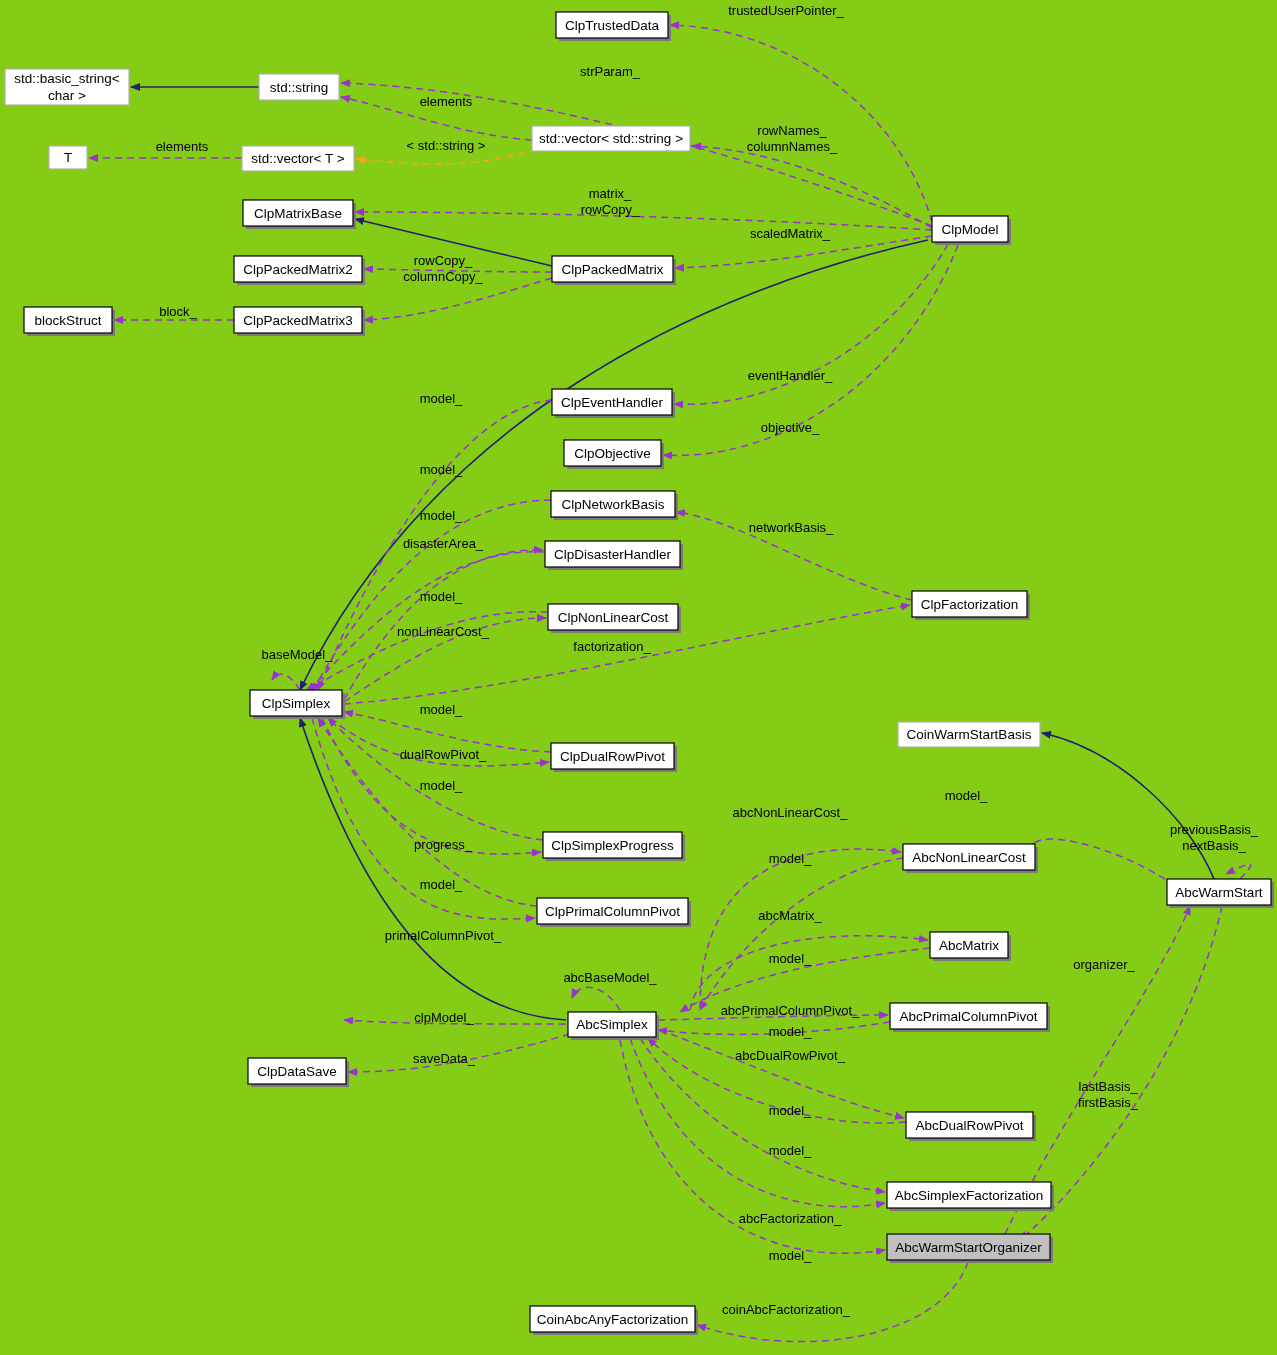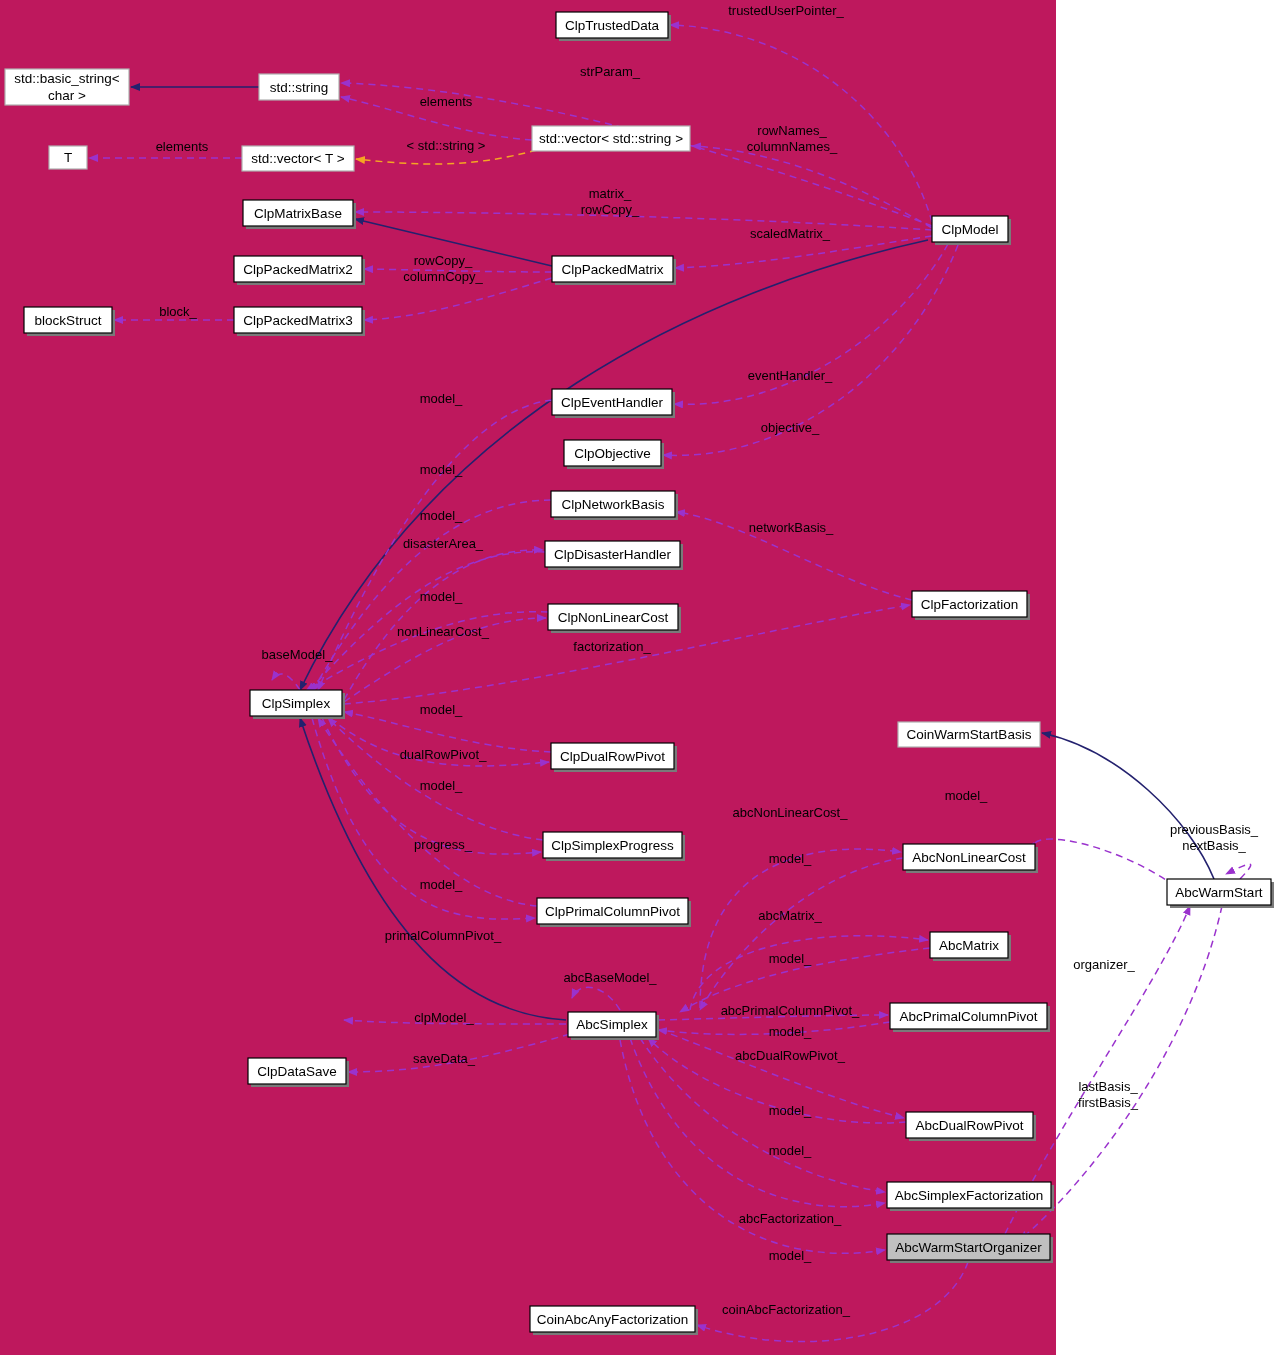--- a/index.html
+++ b/index.html
@@ -2,23 +2,23 @@
 <html><head>
 <meta charset="utf-8">
 <style>
   html, body {
     margin: 0;
     padding: 0;
     background: #ffffff;
   }
   #diagram-root {
     position: relative;
-    width: 1056px;
+    width: 1277px;
     height: 1355px;
-    background: #be185d;
+    background: #84cc16;
     font-family: "Liberation Sans", sans-serif;
   }
   svg#uml-canvas {
     position: absolute;
     top: 0; left: 0;
     width: 1277px;
     height: 1355px;
   }
   .node-box {
     fill: #ffffff;

